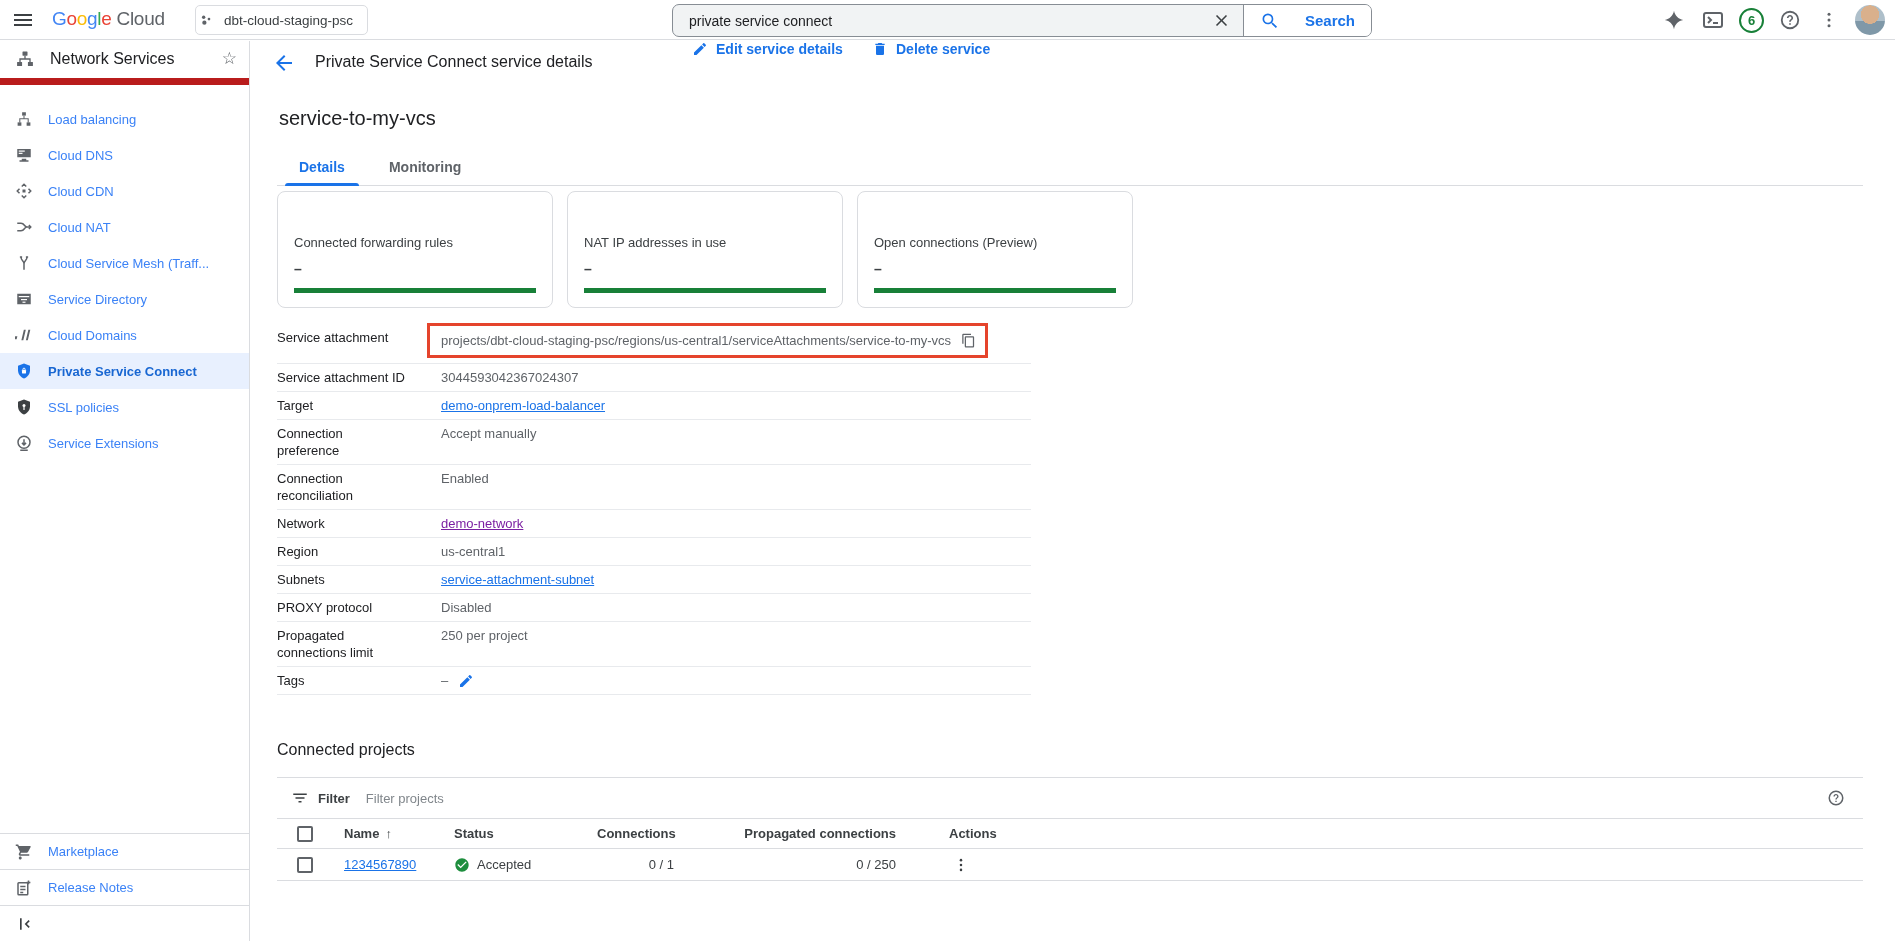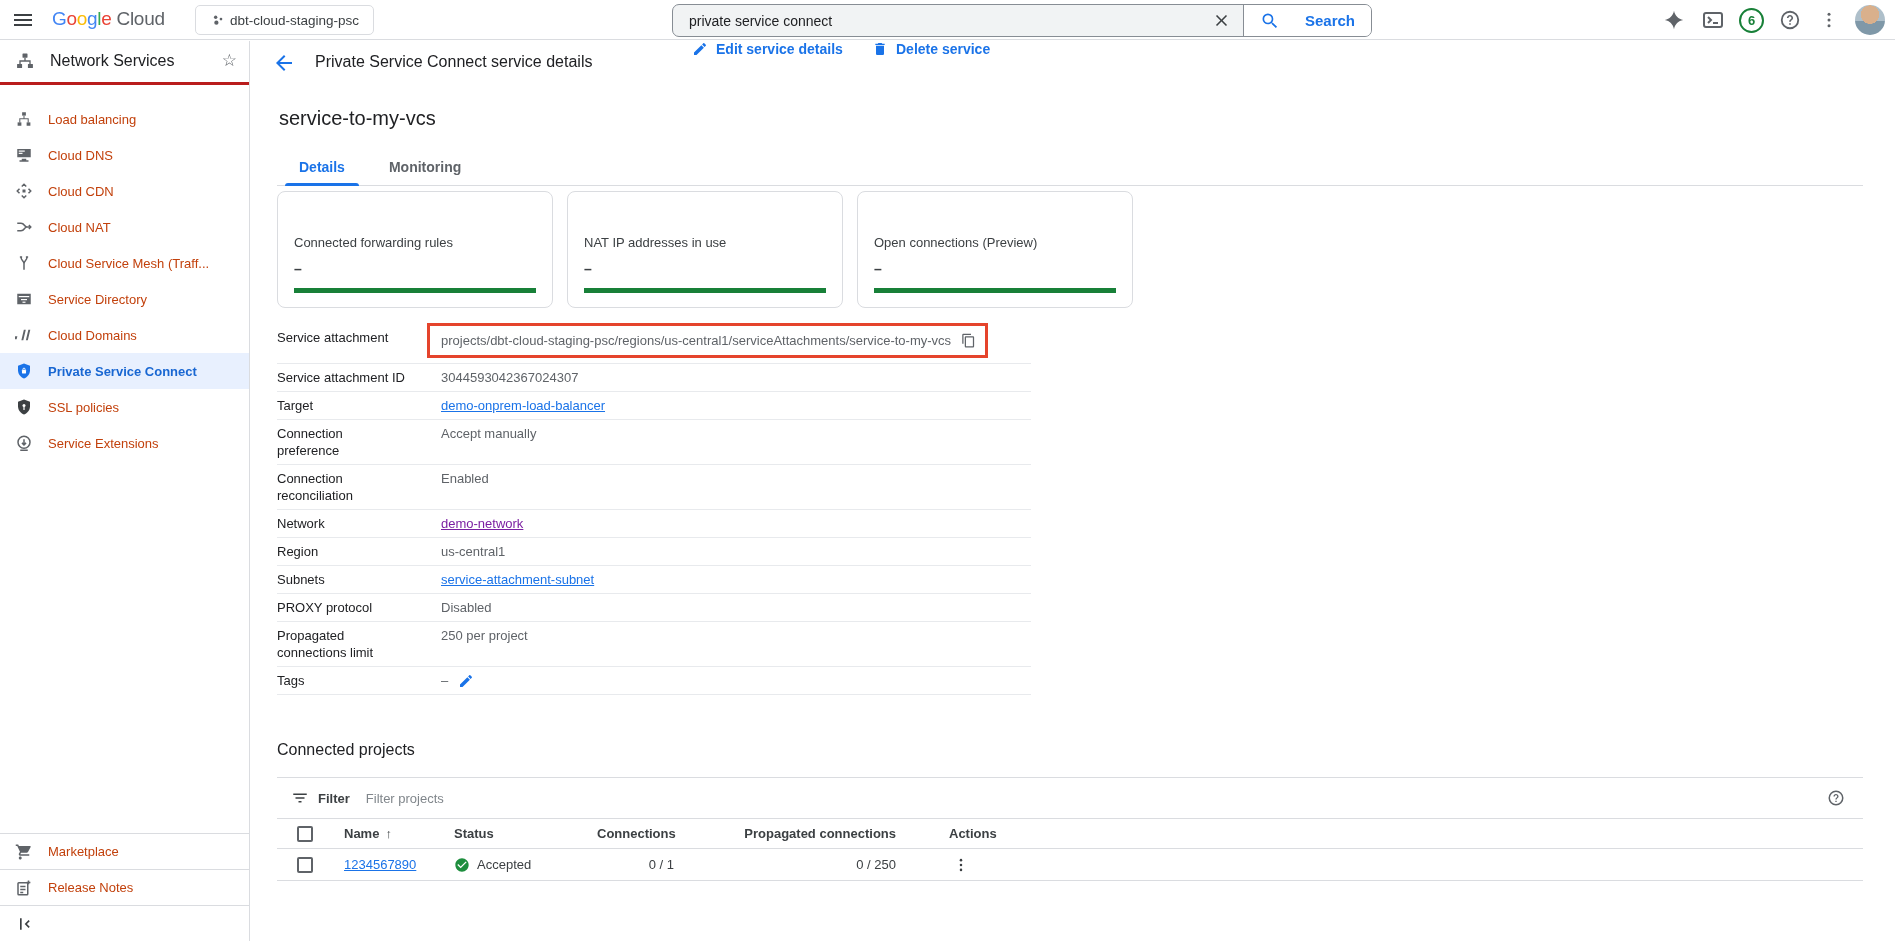--- a/index.html
+++ b/index.html
@@ -12,46 +12,46 @@
   svg { display:block; }
 
   
   .topbar { position:absolute; top:0; left:0; right:0; height:40px; background:#fff;
     border-bottom:1px solid #dadce0; z-index:10; }
   .hamburger { position:absolute; left:11px; top:8px; width:24px; height:24px; cursor:pointer; }
   .logo { position:absolute; left:52px; top:8px; font-size:19px; letter-spacing:-0.3px; display:flex; }
   .logo .cloud { color:#5f6368; margin-left:5px; }
   .lg-b { color:#4285f4; } .lg-r { color:#ea4335; } .lg-y { color:#fbbc05; } .lg-g { color:#34a853; }
   .project-btn { position:absolute; left:195px; top:5px; height:30px; border:1px solid #dadce0;
-    border-radius:5px; display:flex; align-items:center; gap:3px; padding:0 14px 0 14px;
+    border-radius:5px; display:flex; align-items:center; gap:9px; padding:0 14px 0 2px;
     color:#3c4043; font-size:13.5px; background:#fff; cursor:pointer; }
   .searchbox { position:absolute; left:672px; top:4px; width:700px; height:33px; display:flex;
     border:1px solid #878d94; border-radius:7px; background:#f1f3f4; overflow:hidden; }
   .searchbox input { flex:1; border:none; outline:none; background:transparent; padding:0 16px;
     font-size:14px; color:#202124; font-family:"Liberation Sans", sans-serif; }
   .search-clear { width:42px; display:flex; align-items:center; justify-content:center; cursor:pointer; }
   .search-go { display:flex; align-items:center; gap:25px; padding:0 16px; background:#fff;
     border-left:1px solid #878d94; color:#1a73e8; font-size:15px; font-weight:bold; cursor:pointer; }
   .top-icons { position:absolute; right:10px; top:0; height:40px; display:flex; align-items:center; gap:13px; }
   .tico { width:26px; height:26px; display:flex; align-items:center; justify-content:center; cursor:pointer; }
   .badge6 { width:25px; height:25px; border:2px solid #188038; border-radius:50%; color:#188038;
     font-size:13px; font-weight:bold; display:flex; align-items:center; justify-content:center; }
   .avatar { width:30px; height:30px; border-radius:50%;
     background: radial-gradient(circle at 50% 32%, #d9b08c 0 36%, rgba(0,0,0,0) 37%),
       linear-gradient(180deg,#aebfca 0 55%, #7f98a8 55%); cursor:pointer; }
 
   
   .sidebar { position:absolute; top:41px; left:0; bottom:0; width:250px; background:#fff;
     border-right:1px solid #dadce0; }
   .sb-header { height:44px; display:flex; align-items:center; padding:0 12px 2px 15px;
-    border-bottom:3px solid #b91c1c; }
+    border-bottom:7px solid #b91c1c; }
   .sb-header .sb-title { font-size:16px; color:#202124; margin-left:15px; flex:1; }
   .star { color:#5f6368; font-size:17px; cursor:pointer; }
   .sb-menu { padding-top:16px; }
-  .sb-item { height:36px; display:flex; align-items:center; padding-left:15px; cursor:pointer; color:#c2410c; }
+  .sb-item { height:36px; display:flex; align-items:center; padding-left:15px; cursor:pointer; color:#3b82f6; }
   .sb-item .sb-ic { width:18px; height:18px; margin-right:15px; flex:none; }
   .sb-item.selected { background:#e8f0fe; color:#1967d2; font-weight:bold; }
   .sb-footer { position:absolute; bottom:0; left:0; right:0; }
   .sb-footer .sb-item { border-top:1px solid #dadce0; }
   .collapse-row { height:36px; display:flex; align-items:center; padding-left:15px;
     border-top:1px solid #dadce0; cursor:pointer; }
 
   
   .content { position:absolute; top:41px; left:251px; right:0; bottom:0; overflow:hidden; background:#fff; }
   .content-header { position:relative; height:44px; }

